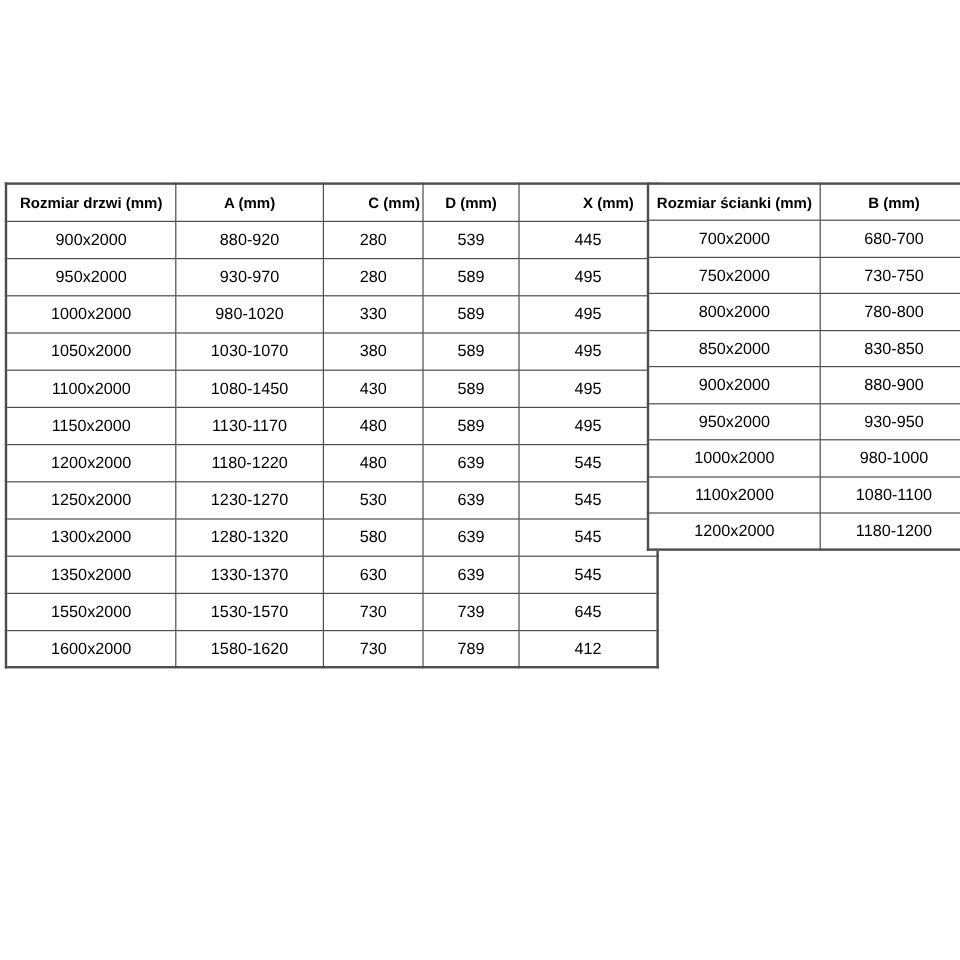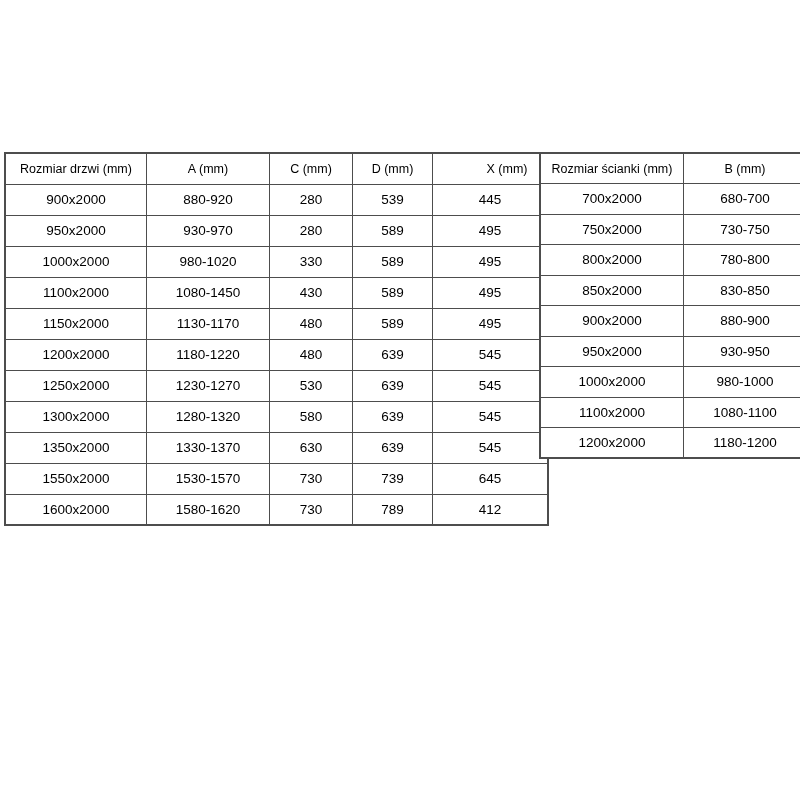--- a/index.html
+++ b/index.html
@@ -25,36 +25,36 @@
   table.spec-table td {
     border: 1px solid #4d4d4d;
     text-align: center;
     vertical-align: middle;
     padding: 0 2px;
     white-space: nowrap;
     overflow: hidden;
   }
   table.spec-table th {
     font-size: 12.5px;
-    font-weight: normal;
+    font-weight: bold;
     margin-left: 28px;
   }
   table.spec-table td {
     font-size: 13.5px;
     font-weight: normal;
   }
   #doors-table {
     left: 4px;
     top: 152px;
     width: 483px;
   }
   #doors-table tr { height: 31px; }
   #doors-table th:nth-child(1) { width: 136px; }
   #doors-table th:nth-child(2) { width: 118px; text-align: center; }
-  #doors-table th:nth-child(3) { width: 78px; }
+  #doors-table th:nth-child(3) { width: 78px; text-align: right; }
   #doors-table th:nth-child(4) { width: 75px; }
   #doors-table th:nth-child(5) { width: 76px; padding-left: 36px; }
   #walls-table {
     left: 539px;
     top: 152px;
     width: 256px;
   }
   #walls-table tr { height: 30.5px; }
   #walls-table th:nth-child(1) { width: 138px; }
   #walls-table th:nth-child(2) { width: 118px; }
@@ -89,20 +89,27 @@
           <td>495</td>
         </tr>
         <tr>
           <td>1000x2000</td>
           <td>980-1020</td>
           <td>330</td>
           <td>589</td>
           <td>495</td>
         </tr>
         <tr>
+          <td>1050x2000</td>
+          <td>1030-1070</td>
+          <td>380</td>
+          <td>589</td>
+          <td>495</td>
+        </tr>
+        <tr>
           <td>1100x2000</td>
           <td>1080-1450</td>
           <td>430</td>
           <td>589</td>
           <td>495</td>
         </tr>
         <tr>
           <td>1150x2000</td>
           <td>1130-1170</td>
           <td>480</td>

